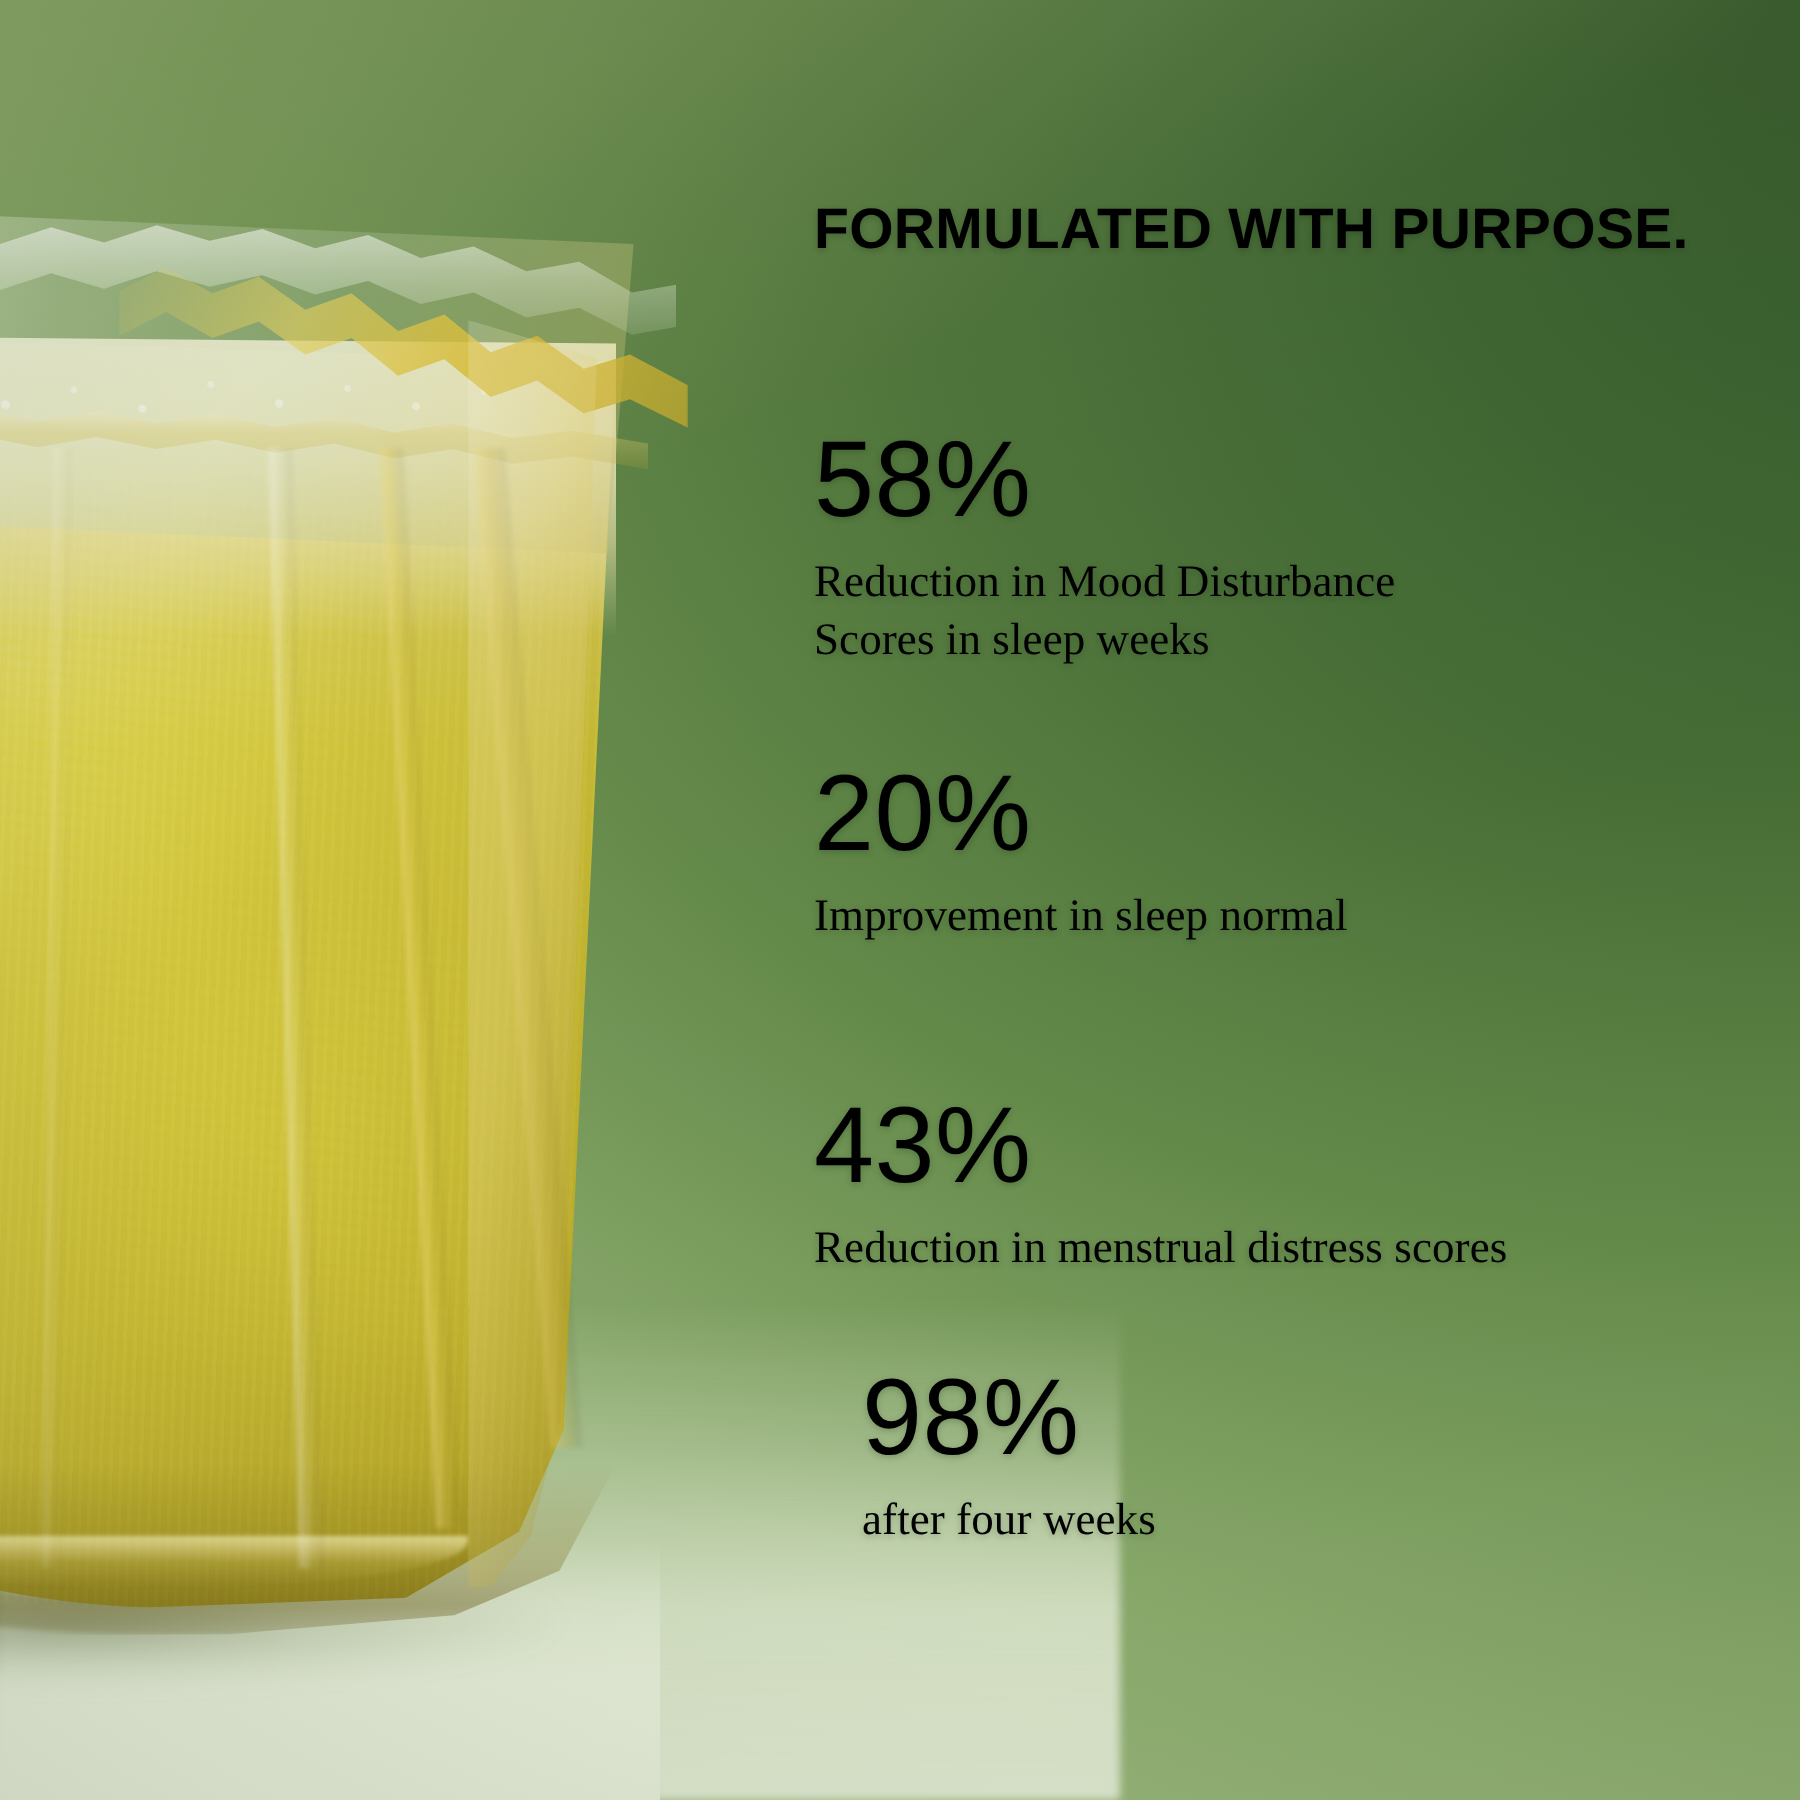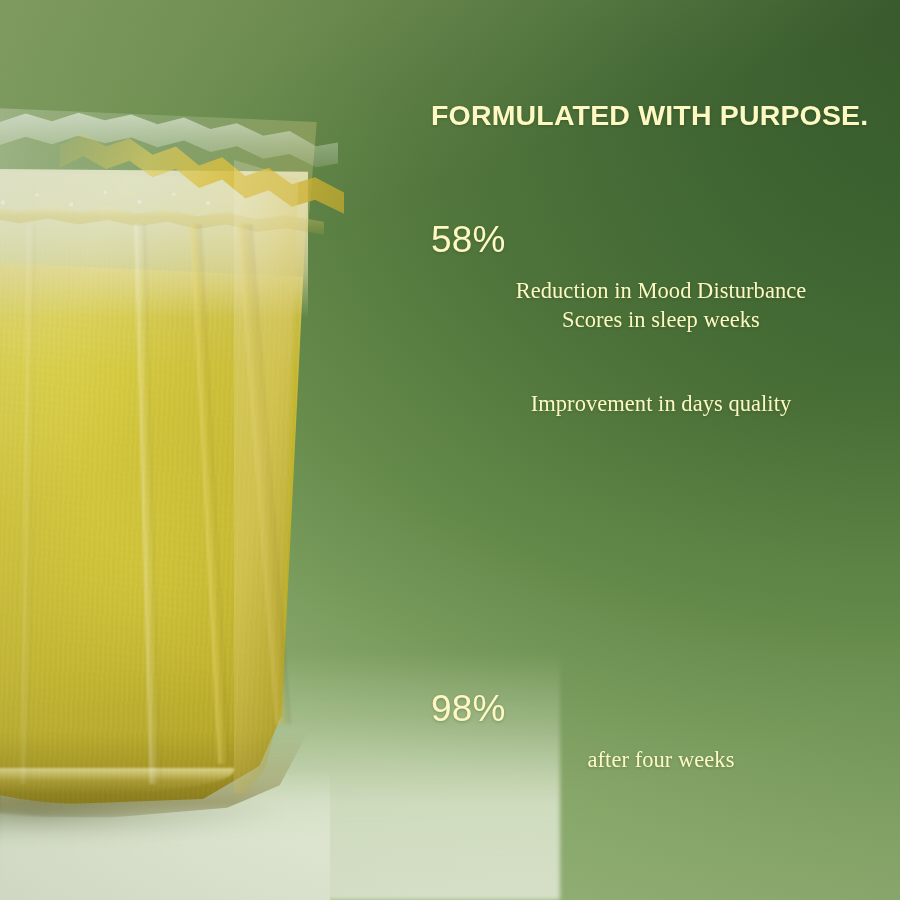--- a/index.html
+++ b/index.html
@@ -183,52 +183,51 @@
   }
   .shadow{
     position:absolute;left:-120px;top:676px;width:500px;height:62px;
     background:radial-gradient(closest-side,
       rgba(92,102,64,.50), rgba(120,132,90,.20), rgba(0,0,0,0) 100%);
     filter:blur(7px);
   }
 
   
   #text{
-    position:absolute;left:431px;top:0;width:470px;height:900px;
-    color:#fef9c3;
+    position:absolute;left:407px;top:0;width:470px;height:900px;
+    color:#000000;
   }
   .headline{
     position:absolute;top:96px;left:0;width:460px;
     font-family:"Liberation Sans",sans-serif;
     font-weight:700;font-size:28.5px;line-height:38px;
     letter-spacing:.006em;
     text-shadow:0 1px 3px rgba(25,45,20,.30);
   }
   .headline .hl{display:block;white-space:nowrap;}
 
   .stat{position:absolute;left:0;width:460px;}
   .stat .num{
     font-family:"Liberation Sans",sans-serif;
-    font-weight:300;font-size:37px;line-height:54px;
+    font-weight:300;font-size:54px;line-height:54px;
     letter-spacing:.004em;
     text-shadow:0 1px 3px rgba(25,45,20,.26);
   }
   .stat .desc{
     margin-top:9px;
     font-family:"Liberation Serif",serif;
     font-weight:400;font-size:22.5px;line-height:29px;
     letter-spacing:.002em;
     text-shadow:0 1px 3px rgba(25,45,20,.26);
-    text-align:center;
   }
   .stat .desc span{display:block;white-space:nowrap;}
   #stat0{top:213px;}
   #stat1{top:380px;}
   #stat2{top:546px;}
-  #stat3{top:682px;}
+  #stat3{top:682px;margin-left:24px;}
 </style>
 </head>
 <body>
 
 <div id="stage">
 
   <div class="bg-base"></div>
   <div class="bg-warm"></div>
   <div class="bg-floor"></div>
   <div class="bg-floor2"></div>
@@ -263,25 +262,32 @@
 
     <div class="stat" id="stat0">
       <div class="num">58%</div>
       <div class="desc">
         <span>Reduction in Mood Disturbance</span>
         <span>Scores in sleep weeks</span>
       </div>
     </div>
 
     <div class="stat" id="stat1">
-      <div class="desc">
-        <span>Improvement in days quality</span>
-      </div>
-    </div>
-
+      <div class="num">20%</div>
+      <div class="desc">
+        <span>Improvement in sleep normal</span>
+      </div>
+    </div>
+
+    <div class="stat" id="stat2">
+      <div class="num">43%</div>
+      <div class="desc">
+        <span>Reduction in menstrual distress scores</span>
+      </div>
+    </div>
 
     <div class="stat" id="stat3">
       <div class="num">98%</div>
       <div class="desc">
         <span>after four weeks</span>
       </div>
     </div>
 
   </div>
 </div>

